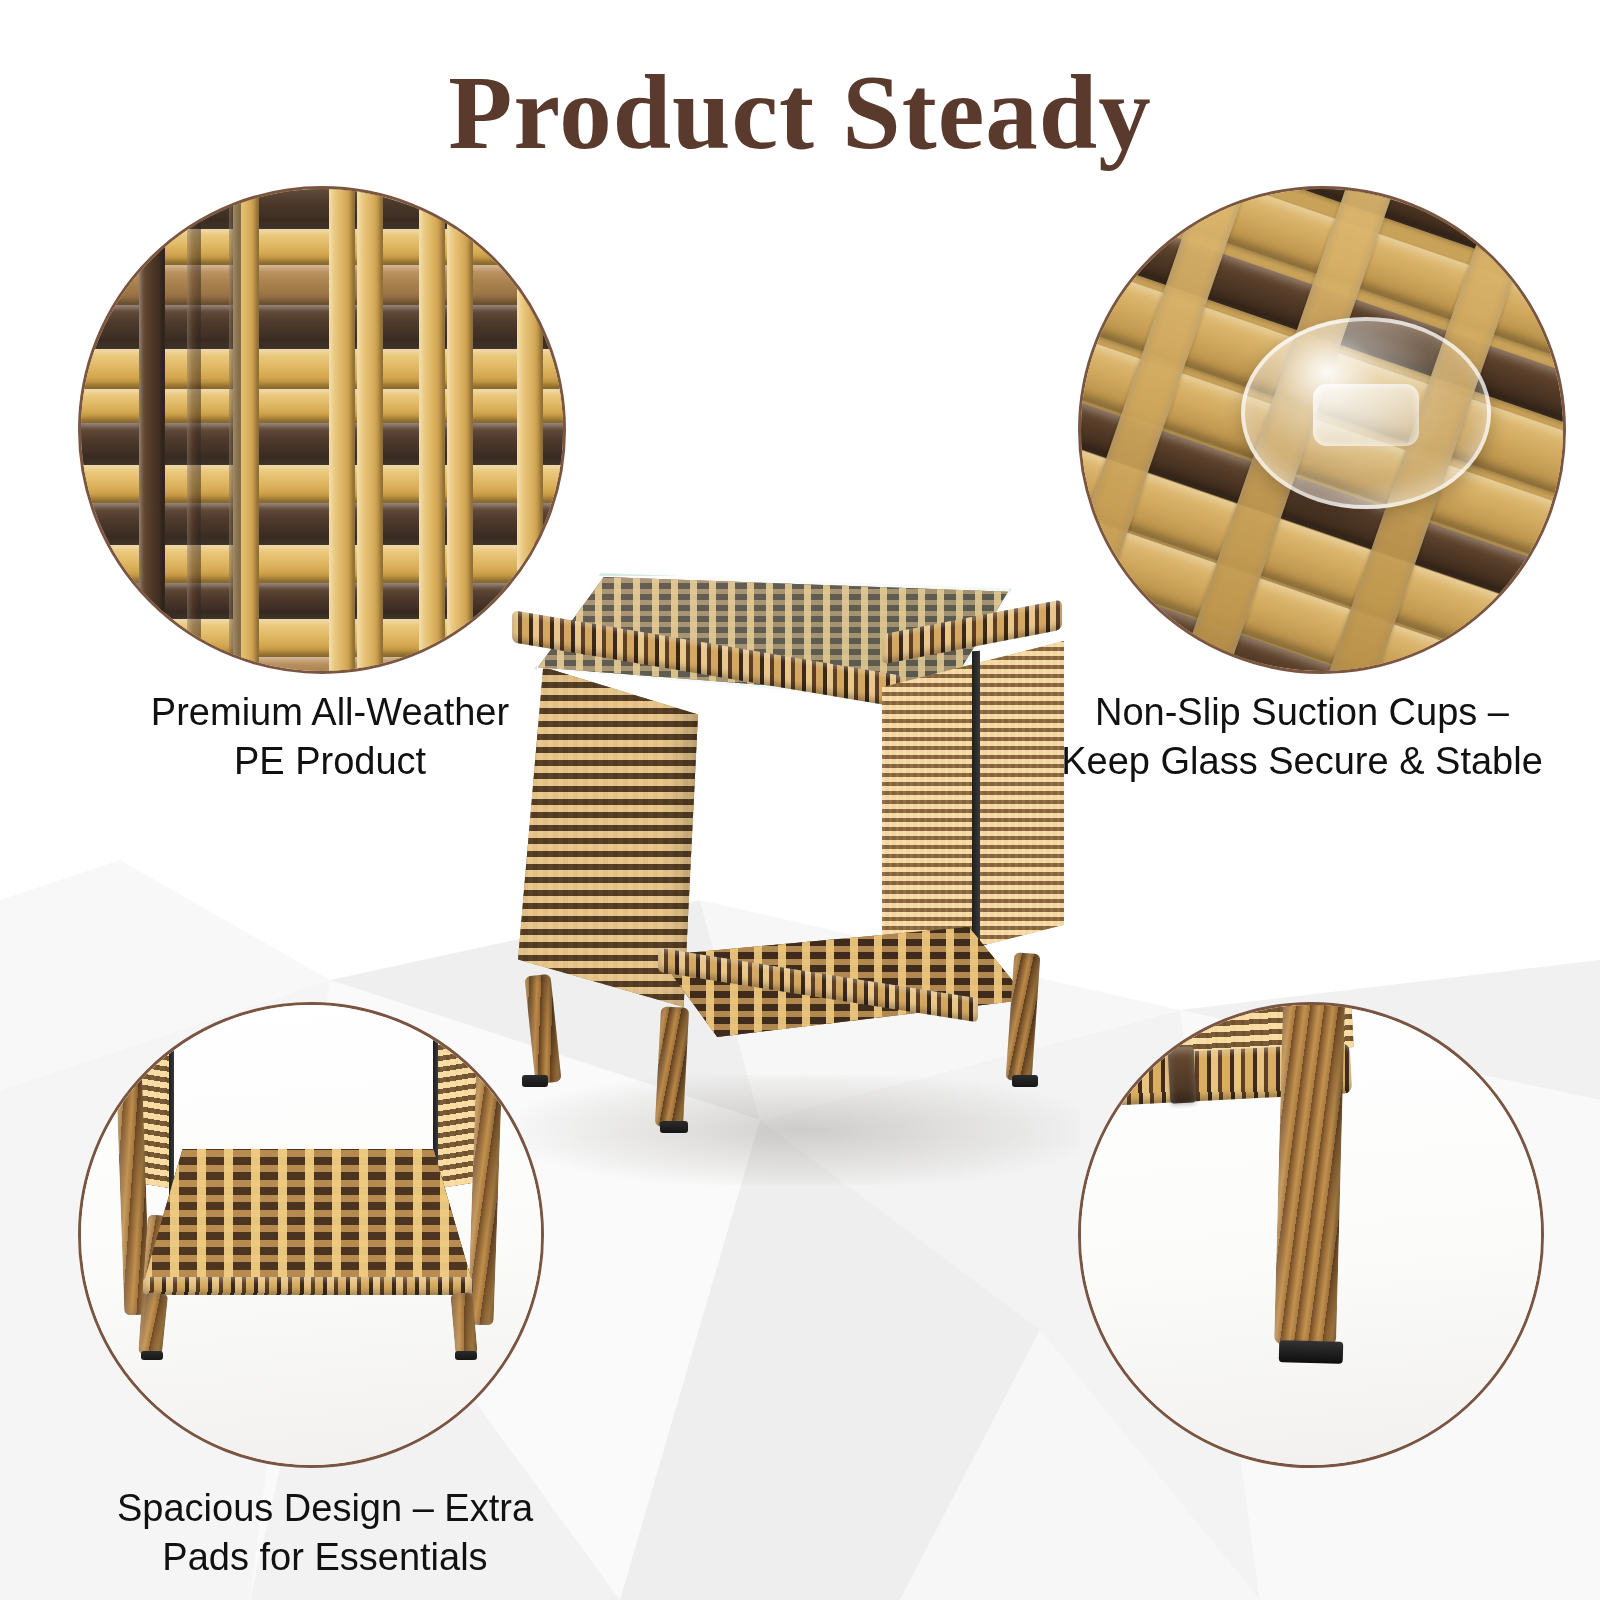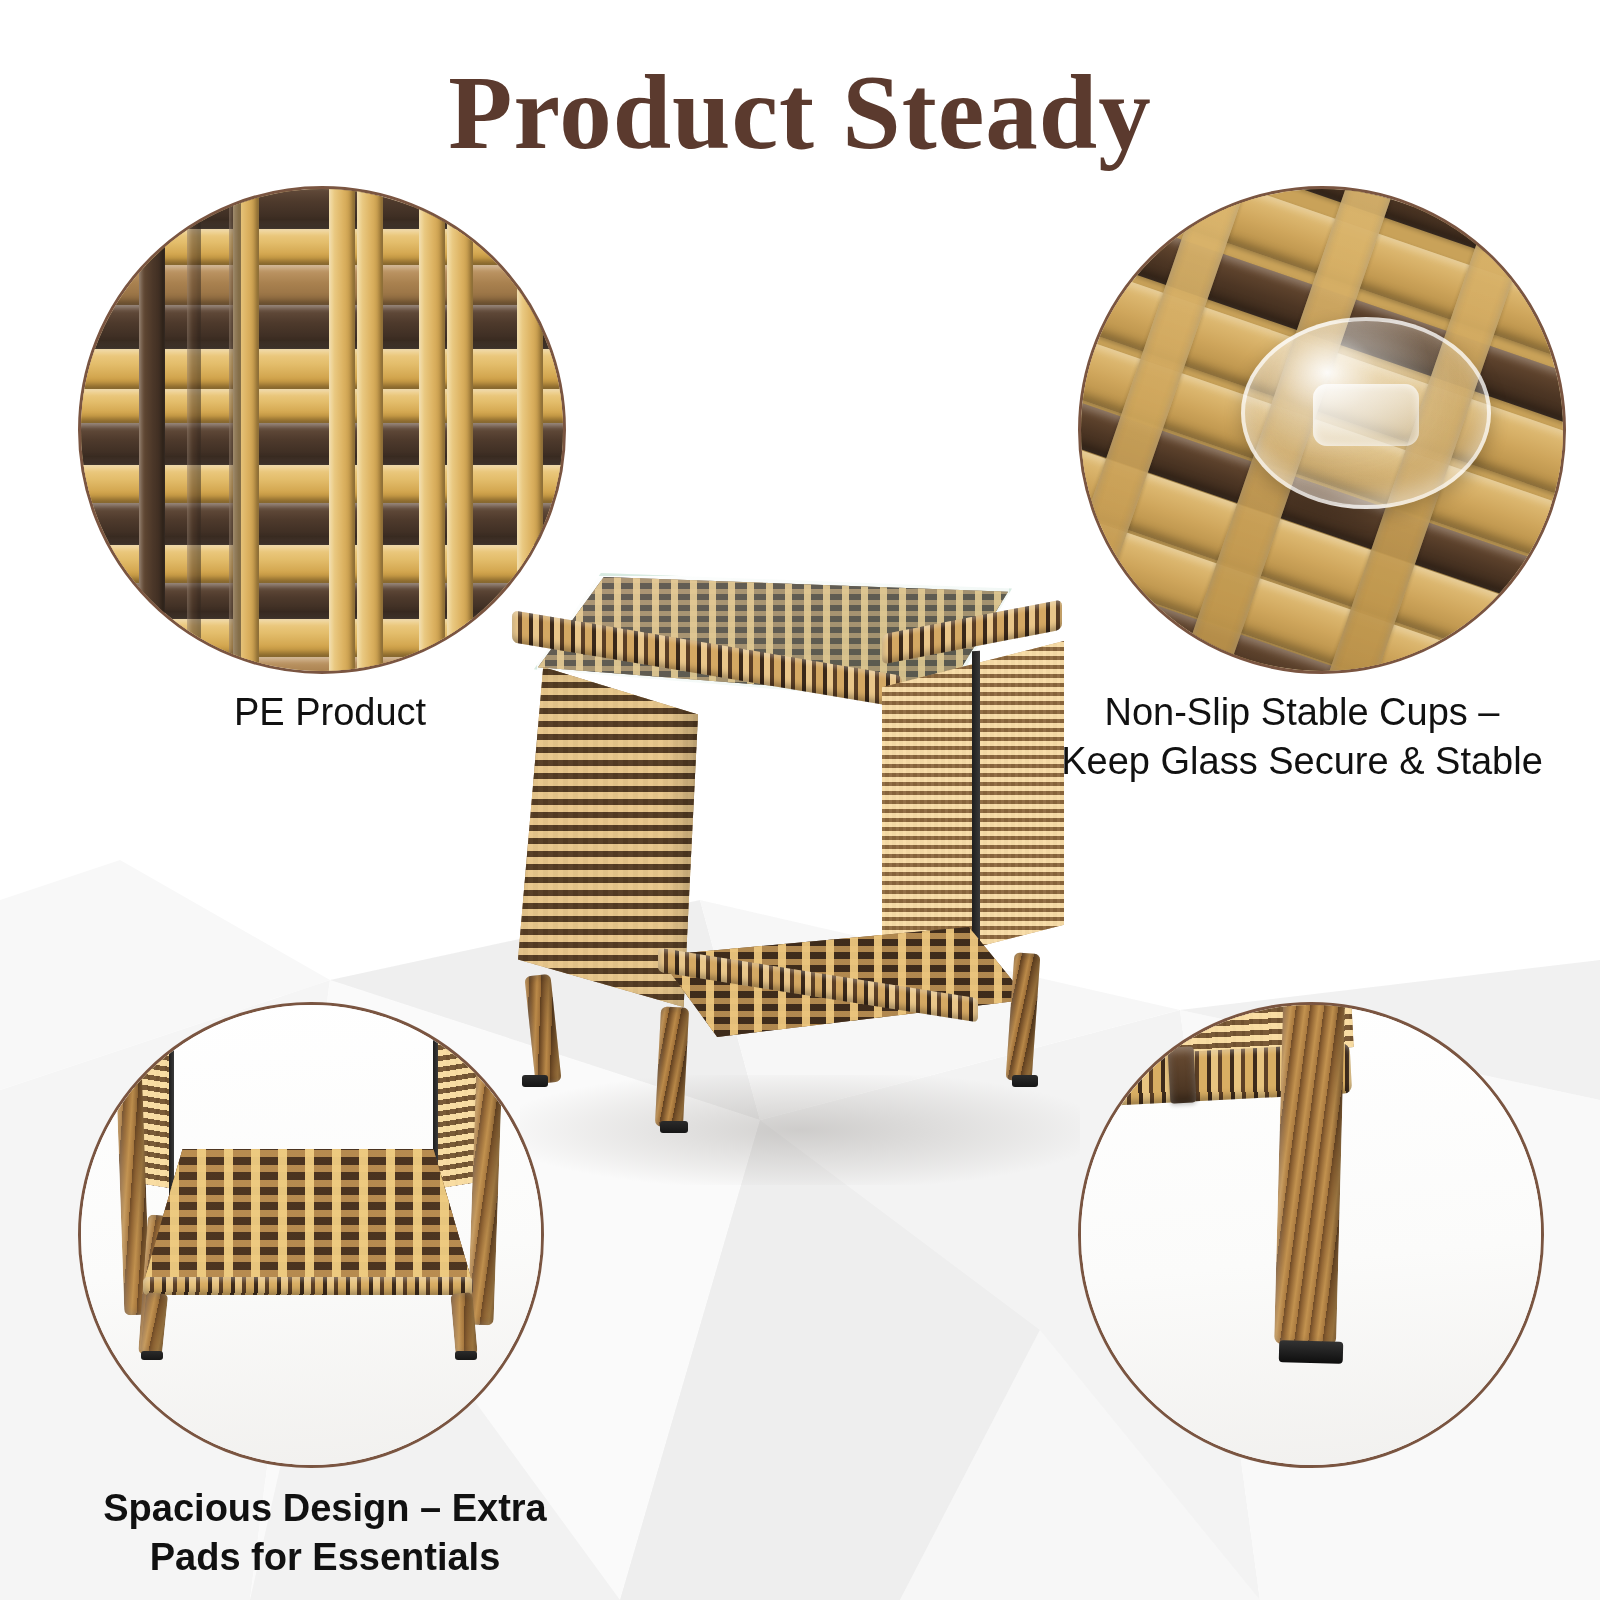--- a/index.html
+++ b/index.html
@@ -288,20 +288,21 @@
     <div class="vstrand dark" style="left:148px; width:12px; opacity:.55;"></div>
     <div class="vstrand light" style="left:248px;"></div>
     <div class="vstrand light" style="left:276px;"></div>
     <div class="vstrand light" style="left:338px;"></div>
     <div class="vstrand light" style="left:366px;"></div>
     <div class="vstrand light" style="left:436px;"></div>
     <div class="vstrand dark" style="left:106px; width:14px; opacity:.5;"></div>
   </div>
 </div>
 <div class="caption" style="left:50px; top:688px; width:560px;">
+  <div>Premium All-Weather</div>
   <div>PE Product</div>
 </div>
 
 <div class="circle" style="left:1078px; top:186px; width:488px; height:488px;">
   <div class="inner weave-b">
 
     <div class="strap dk" style="left:-60px; top:-40px;  width:640px; height:52px; transform:rotate(19deg);"></div>
     <div class="strap lt" style="left:-90px; top:30px;   width:680px; height:58px; transform:rotate(19deg);"></div>
     <div class="strap dk" style="left:-110px; top:100px; width:700px; height:48px; transform:rotate(19deg);"></div>
     <div class="strap lt" style="left:-120px; top:160px; width:720px; height:62px; transform:rotate(19deg);"></div>
@@ -316,21 +317,21 @@
     <div class="strap lt" style="left:340px; top:-140px; width:46px; height:720px; transform:rotate(19deg); opacity:.92;"></div>
 
     <div class="glassbar" style="left:180px; top:-54px; width:520px; height:36px; transform:rotate(24deg);"></div>
 
     <div class="suction" style="left:160px; top:128px; width:250px; height:192px;">
       <div class="nub"></div>
     </div>
   </div>
 </div>
 <div class="caption" style="left:1022px; top:688px; width:560px;">
-  <div>Non-Slip Stable Cups –</div>
+  <div>Non-Slip Suction Cups –</div>
   <div>Keep Glass Secure &amp; Stable</div>
 </div>
 
 <div class="circle" style="left:78px; top:1002px; width:466px; height:466px;">
   <div class="inner studio">
 
     <div class="side-panel" style="left:48px; top:-10px; width:44px; height:190px; transform:skewY(9deg);"></div>
     <div class="leg-wrap" style="left:38px; top:0px; width:26px; height:310px; transform:rotate(-2deg); border-radius:6px;"></div>
     <div class="leg-wrap" style="left:62px; top:210px; width:22px; height:140px; transform:rotate(4deg); border-radius:6px;"></div>
     <div class="prod-post" style="left:88px; top:10px; width:5px; height:180px; transform:skewY(9deg);"></div>
@@ -342,21 +343,21 @@
     <div class="shelf-weave" style="left:62px; top:144px; width:330px; height:136px; clip-path:polygon(12% 0%, 88% 0%, 100% 100%, 0% 100%);"></div>
 
     <div class="rail" style="left:62px; top:272px; width:330px; height:18px;"></div>
 
     <div class="leg-wrap" style="left:62px; top:288px; width:22px; height:62px; transform:rotate(6deg); border-radius:5px;"></div>
     <div class="leg-wrap" style="left:372px; top:288px; width:22px; height:62px; transform:rotate(-5deg); border-radius:5px;"></div>
     <div class="leg-pad" style="left:60px; top:346px; width:22px; height:9px;"></div>
     <div class="leg-pad" style="left:374px; top:346px; width:22px; height:9px;"></div>
   </div>
 </div>
-<div class="caption" style="left:40px; top:1484px; width:570px;font-weight:bold;">
+<div class="caption" style="left:40px; top:1484px; width:570px;">
   <div>Spacious Design – Extra</div>
   <div>Pads for Essentials</div>
 </div>
 
 <div class="circle" style="left:1078px; top:1002px; width:466px; height:466px;">
   <div class="inner studio">
 
     <div class="side-panel" style="left:-30px; top:-60px; width:300px; height:110px; transform:rotate(-3deg);"></div>
     <div class="rail" style="left:-30px; top:46px; width:300px; height:50px; transform:rotate(-3deg); border-radius:8px;"></div>
     <div class="strap dk" style="left:88px; top:42px; width:26px; height:56px; transform:rotate(-3deg); border-radius:4px;

